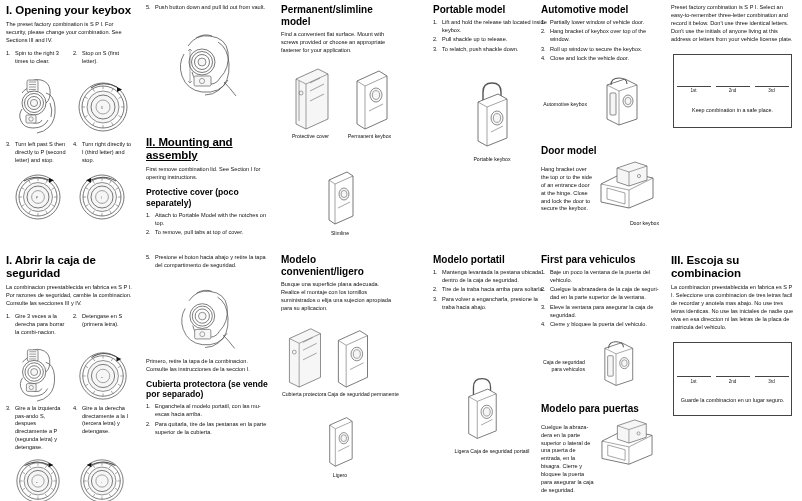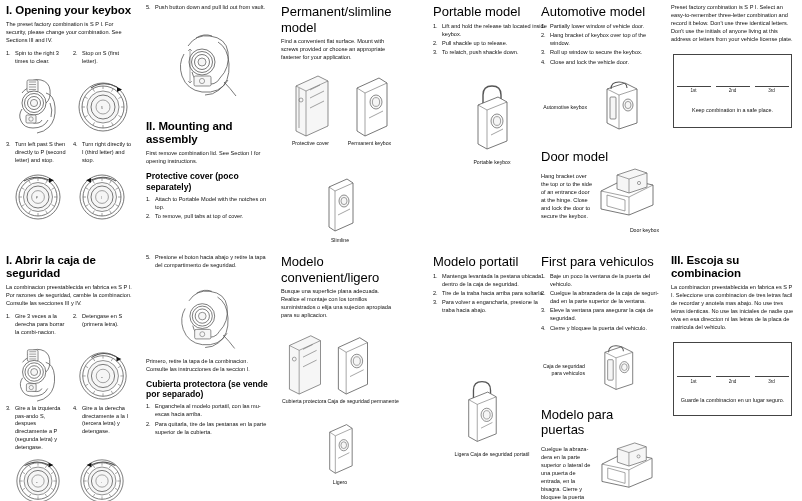--- a/index.html
+++ b/index.html
@@ -21,21 +21,21 @@
   .c3{left:275px;width:130px;}
   .c4{left:427px;width:130px;}
   .c5{left:535px;width:130px;}
   .c6{left:665px;width:137px;}
 
   h1{
     font-size:11.5px;font-weight:bold;margin:0 0 4px 0;
     letter-spacing:-0.1px;line-height:1.15;color:#000;
   }
   h2{
-    font-size:13px;font-weight:normal;margin:0 0 3px 0;
+    font-size:10px;font-weight:bold;margin:0 0 3px 0;
     line-height:1.2;color:#000;
   }
   h3{
     font-size:8.6px;font-weight:bold;margin:4px 0 3px 0;
     line-height:1.25;color:#000;
   }
   p.intro{
     font-size:5.6px;line-height:1.42;margin:0 0 5px 0;color:#111;
   }
   p.cap{
@@ -214,21 +214,21 @@
             <circle class="fillgg" cx="36" cy="40" r="4"></circle>
             <rect class="fillgg" x="28" y="54" width="17" height="10" rx="1.5"></rect>
             <circle class="ln2" cx="36" cy="59" r="2.6"></circle>
             <path class="ln2" d="M24 27 v34 M24 27 l-2 2 M24 27 l2 2 M24 61 l-2 -2 M24 61 l2 -2"></path>
             <path class="ln" d="M52 20 q10 6 11 22 q1 18 -10 26 q-6 5 -14 5"></path>
             <path class="ln" d="M58 60 q6 6 12 14"></path>
           </svg>
         </div>
       </div>
 
-      <h1 style="margin-top:14px;">II. Mounting and assembly</h1>
+      <h1 style="margin-top:30px;text-decoration:underline;">II. Mounting and assembly</h1>
       <p class="intro">First remove combination lid.  See Section I for opening instructions.</p>
       <h3>Protective cover (poco separately)</h3>
       <ol class="steps">
         <li><span class="num">1.</span><span>Attach to  Portable Model with the notches on top.</span></li>
         <li><span class="num">2.</span><span>To remove, pull tabs at top of cover.</span></li>
       </ol>
     </div>
 
     <div class="col c3">
       <h2>Permanent/slimline model</h2>

